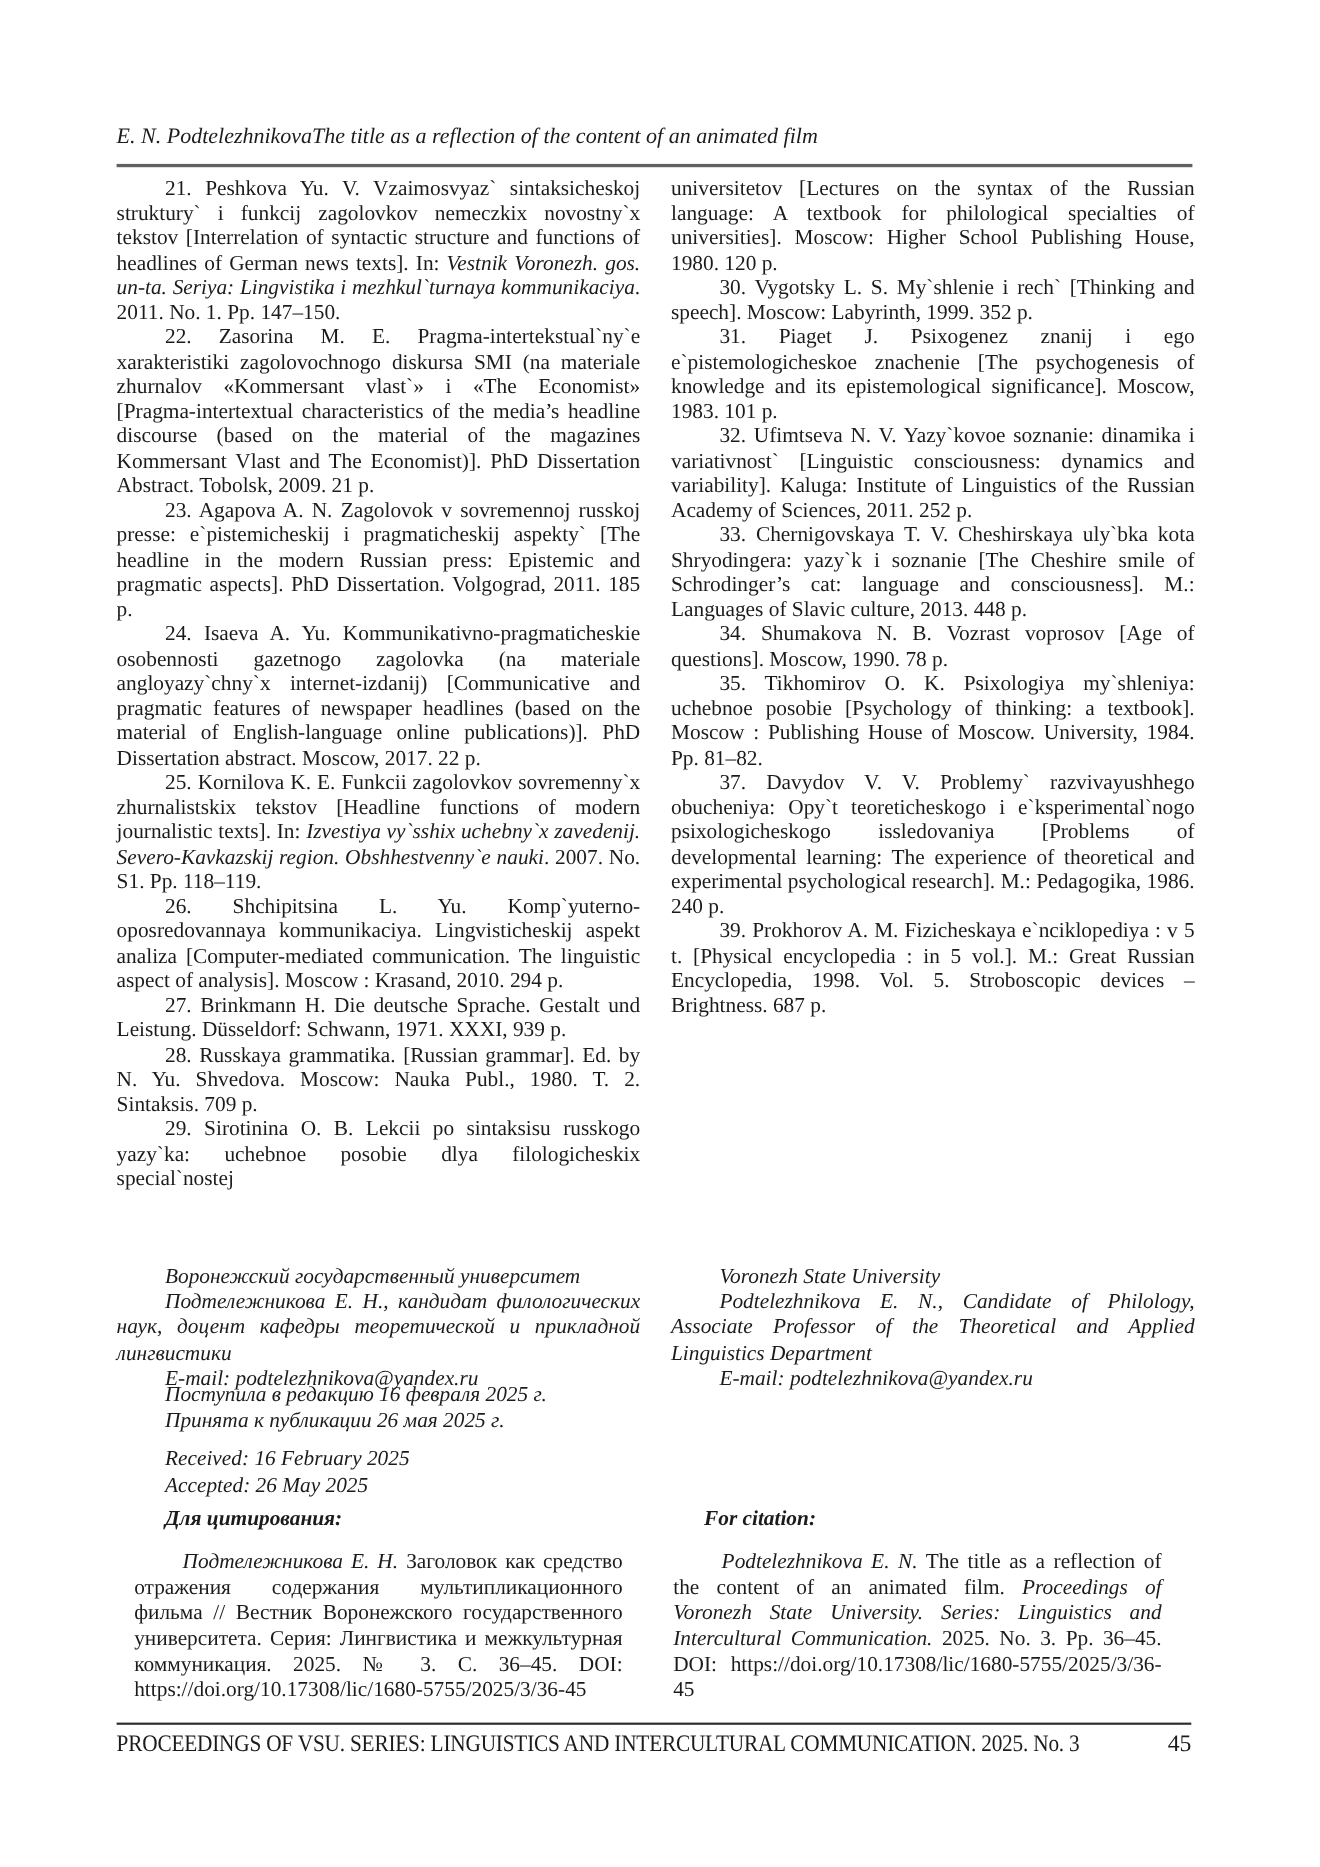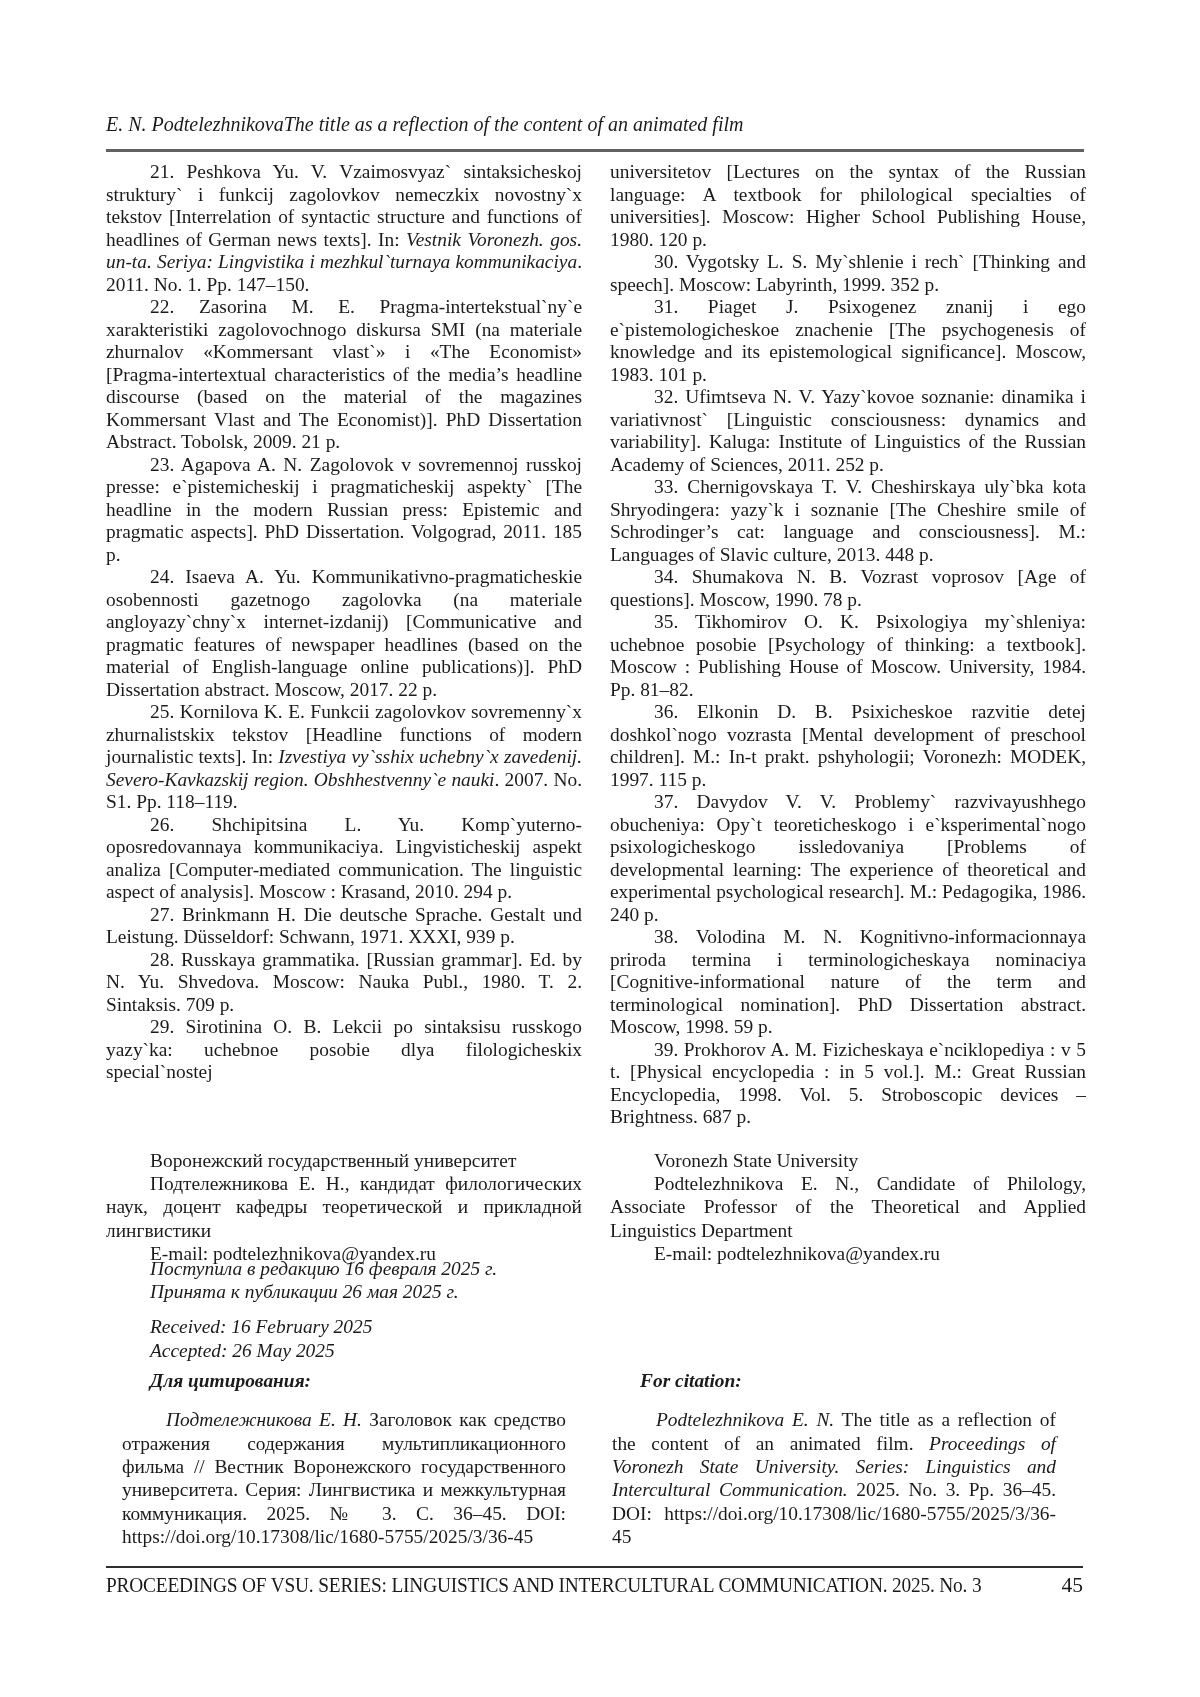--- a/index.html
+++ b/index.html
@@ -24,21 +24,21 @@
   .col { width:476px; }
   .ref {
     margin:0; font-size:19.4px; line-height:22.5px;
     text-align:justify; text-indent:44px;
   }
   .ref.cont { text-indent:0; }
   .it { font-style:italic; }
 
   
   .meta-row { top:1149px; left:106px; width:980px; display:flex; gap:28px; }
-  .meta-col { width:476px; }
+  .meta-col { width:476px; font-style:italic; }
   .meta-col p { margin:0; font-size:19.4px; line-height:23.2px; text-indent:44px; text-align:justify; }
   .meta-col p.nojust { text-align:left; }
 
   
   .dates-row { top:1257px; left:106px; width:980px; display:flex; gap:12px;flex-direction:column; }
   .dates-col { width:476px; font-style:italic; }
   .dates-col p { margin:0; font-size:19.4px; line-height:23.2px; text-indent:44px; }
 
   
   .cite-row { top:1369px; left:106px; width:980px; display:flex; gap:14px; }
@@ -84,23 +84,21 @@
       <p class="ref"><span>29. Sirotinina O. B. Lekcii po sintaksisu russkogo yazy`ka: uchebnoe posobie dlya filologicheskix special`nostej</span></p>
     </div>
   <div class="col">
       <p class="ref cont"><span>universitetov [Lectures on the syntax of the Russian language: A textbook for philological specialties of universities]. Moscow: Higher School Publishing House, 1980. 120 p.</span></p>
       <p class="ref"><span>30. Vygotsky L. S. My`shlenie i rech` [Thinking and speech]. Moscow: Labyrinth, 1999. 352 p.</span></p>
       <p class="ref"><span>31. Piaget J. Psixogenez znanij i ego e`pistemologicheskoe znachenie [The psychogenesis of knowledge and its epistemological significance]. Moscow, 1983. 101 p.</span></p>
       <p class="ref"><span>32. Ufimtseva N. V. Yazy`kovoe soznanie: dinamika i variativnost` [Linguistic consciousness: dynamics and variability]. Kaluga: Institute of Linguistics of the Russian Academy of Sciences, 2011. 252 p.</span></p>
       <p class="ref"><span>33. Chernigovskaya T. V. Cheshirskaya uly`bka kota Shryodingera: yazy`k i soznanie [The Cheshire smile of Schrodinger’s cat: language and consciousness]. M.: Languages of Slavic culture, 2013. 448 p.</span></p>
       <p class="ref"><span>34. Shumakova N. B. Vozrast voprosov [Age of questions]. Moscow, 1990. 78 p.</span></p>
       <p class="ref"><span>35. Tikhomirov O. K. Psixologiya my`shleniya: uchebnoe posobie [Psychology of thinking: a textbook]. Moscow : Publishing House of Moscow. University, 1984. Pp. 81–82.</span></p>
-      <p class="ref"><span>36. Elkonin D. B. Psixicheskoe razvitie detej doshkol`nogo vozrasta [Mental development of preschool children]. M.: In-t prakt. pshyhologii; Voronezh: MODEK, 1997. 115 p.</span></p>
       <p class="ref"><span>37. Davydov V. V. Problemy` razvivayushhego obucheniya: Opy`t teoreticheskogo i e`ksperimental`nogo psixologicheskogo issledovaniya [Problems of developmental learning: The experience of theoretical and experimental psychological research]. M.: Pedagogika, 1986. 240 p.</span></p>
-      <p class="ref"><span>38. Volodina M. N. Kognitivno-informacionnaya priroda termina i terminologicheskaya nominaciya [Cognitive-informational nature of the term and terminological nomination]. PhD Dissertation abstract. Moscow, 1998. 59 p.</span></p>
       <p class="ref"><span>39. Prokhorov A. M. Fizicheskaya e`nciklopediya : v 5 t. [Physical encyclopedia : in 5 vol.]. M.: Great Russian Encyclopedia, 1998. Vol. 5. Stroboscopic devices – Brightness. 687 p.</span></p>
     </div>
 </div>
 
 <div class="abs meta-row">
   <div class="meta-col">
     <p class="nojust">Воронежский государственный университет</p>
     <p>Подтележникова Е. Н., кандидат филологических наук, доцент кафедры теоретической и прикладной лингвистики</p>
     <p class="nojust">E-mail: podtelezhnikova@yandex.ru</p>
   </div>

